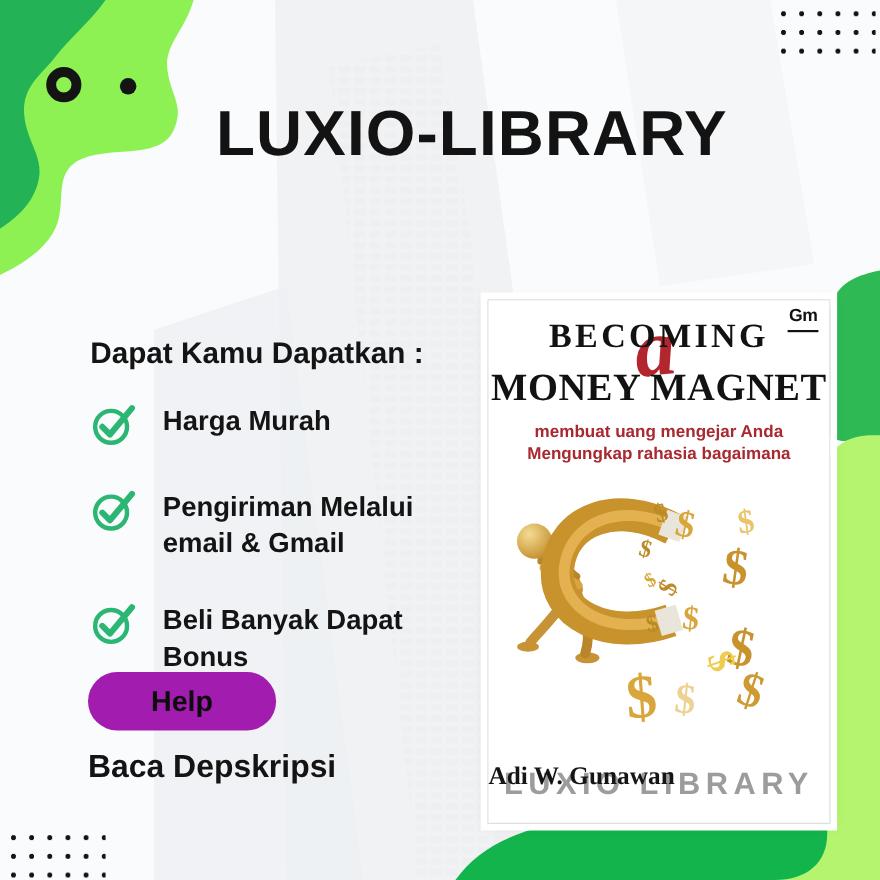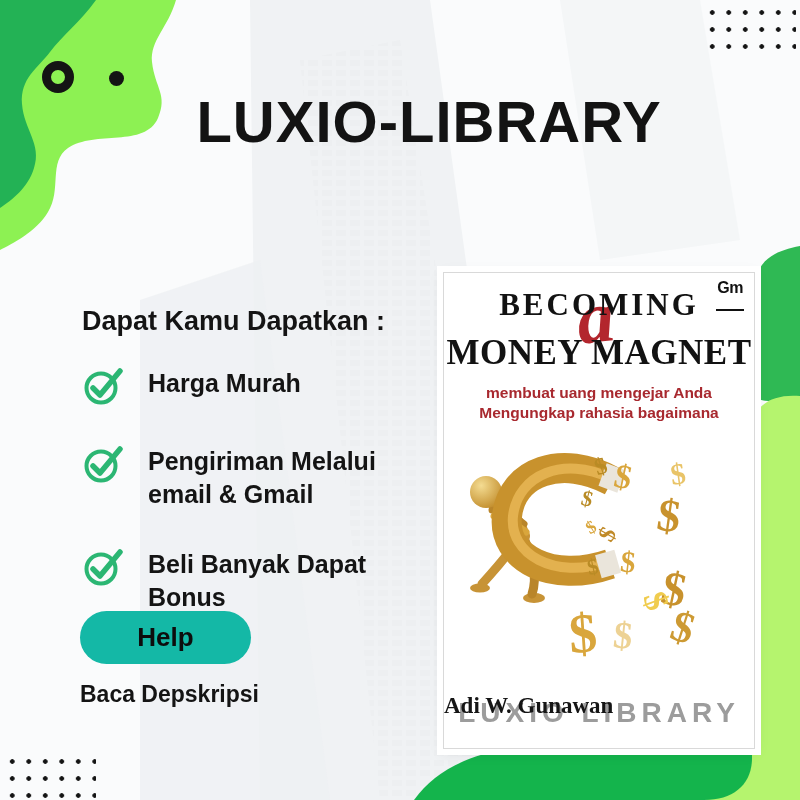--- a/index.html
+++ b/index.html
@@ -30,35 +30,35 @@
   
   .benefits{position:absolute;left:82px;top:306px;width:336px;z-index:2;}
   .benefits h2{margin:0;font-size:27px;font-weight:800;color:#141414;}
   .blist{margin-top:30px;display:flex;flex-direction:column;gap:38px;}
   .b-item{display:flex;align-items:flex-start;gap:24px;}
   .b-item .chk{flex:0 0 auto;margin-top:-2px;}
   .b-item .lbl{font-size:25px;font-weight:700;line-height:1.3;max-width:300px;color:#141414;}
   
   .help{
     position:absolute;left:80px;top:611px;width:171px;height:53px;z-index:2;
-    background:#14b8a6;border:none;border-radius:27px;
+    background:#a21caf;border:none;border-radius:27px;
     font-family:"Liberation Sans", sans-serif;font-size:26px;font-weight:800;color:#0d0d0d;
     cursor:pointer;
   }
-  .baca{position:absolute;left:80px;top:681px;font-size:23px;font-weight:800;color:#141414;z-index:2;}
+  .baca{position:absolute;left:80px;top:681px;font-size:29px;font-weight:800;color:#141414;z-index:2;}
   
   .book{
     position:absolute;left:443px;top:272px;width:310px;height:475px;z-index:3;
     background:#ffffff;border:1px solid #d9d9d9;outline:6px solid #ffffff;
     box-shadow:0 3px 14px rgba(0,0,0,0.10);
   }
   .gm{
     position:absolute;top:6px;right:10px;z-index:4;
     font-size:16px;font-weight:800;letter-spacing:-0.5px;color:#111;
-    border-bottom:2.5px solid #111;padding:0 1px 12px 1px;
+    border-bottom:2.5px solid #111;padding:0 1px 3px 1px;
     font-family:"Liberation Sans", sans-serif;
   }
   .bt1,.bt2{
     position:absolute;left:0;right:0;text-align:center;z-index:3;
     font-family:Liberation Serif, serif;font-weight:700;color:#121212;white-space:nowrap;
   }
   .bt1{top:14px;font-size:31px;letter-spacing:3px;}
   .bt2{top:60px;font-size:35px;letter-spacing:0.5px;}
   .ba{
     position:absolute;top:2px;left:50%;transform:translateX(-60%) rotate(-6deg);z-index:2;

